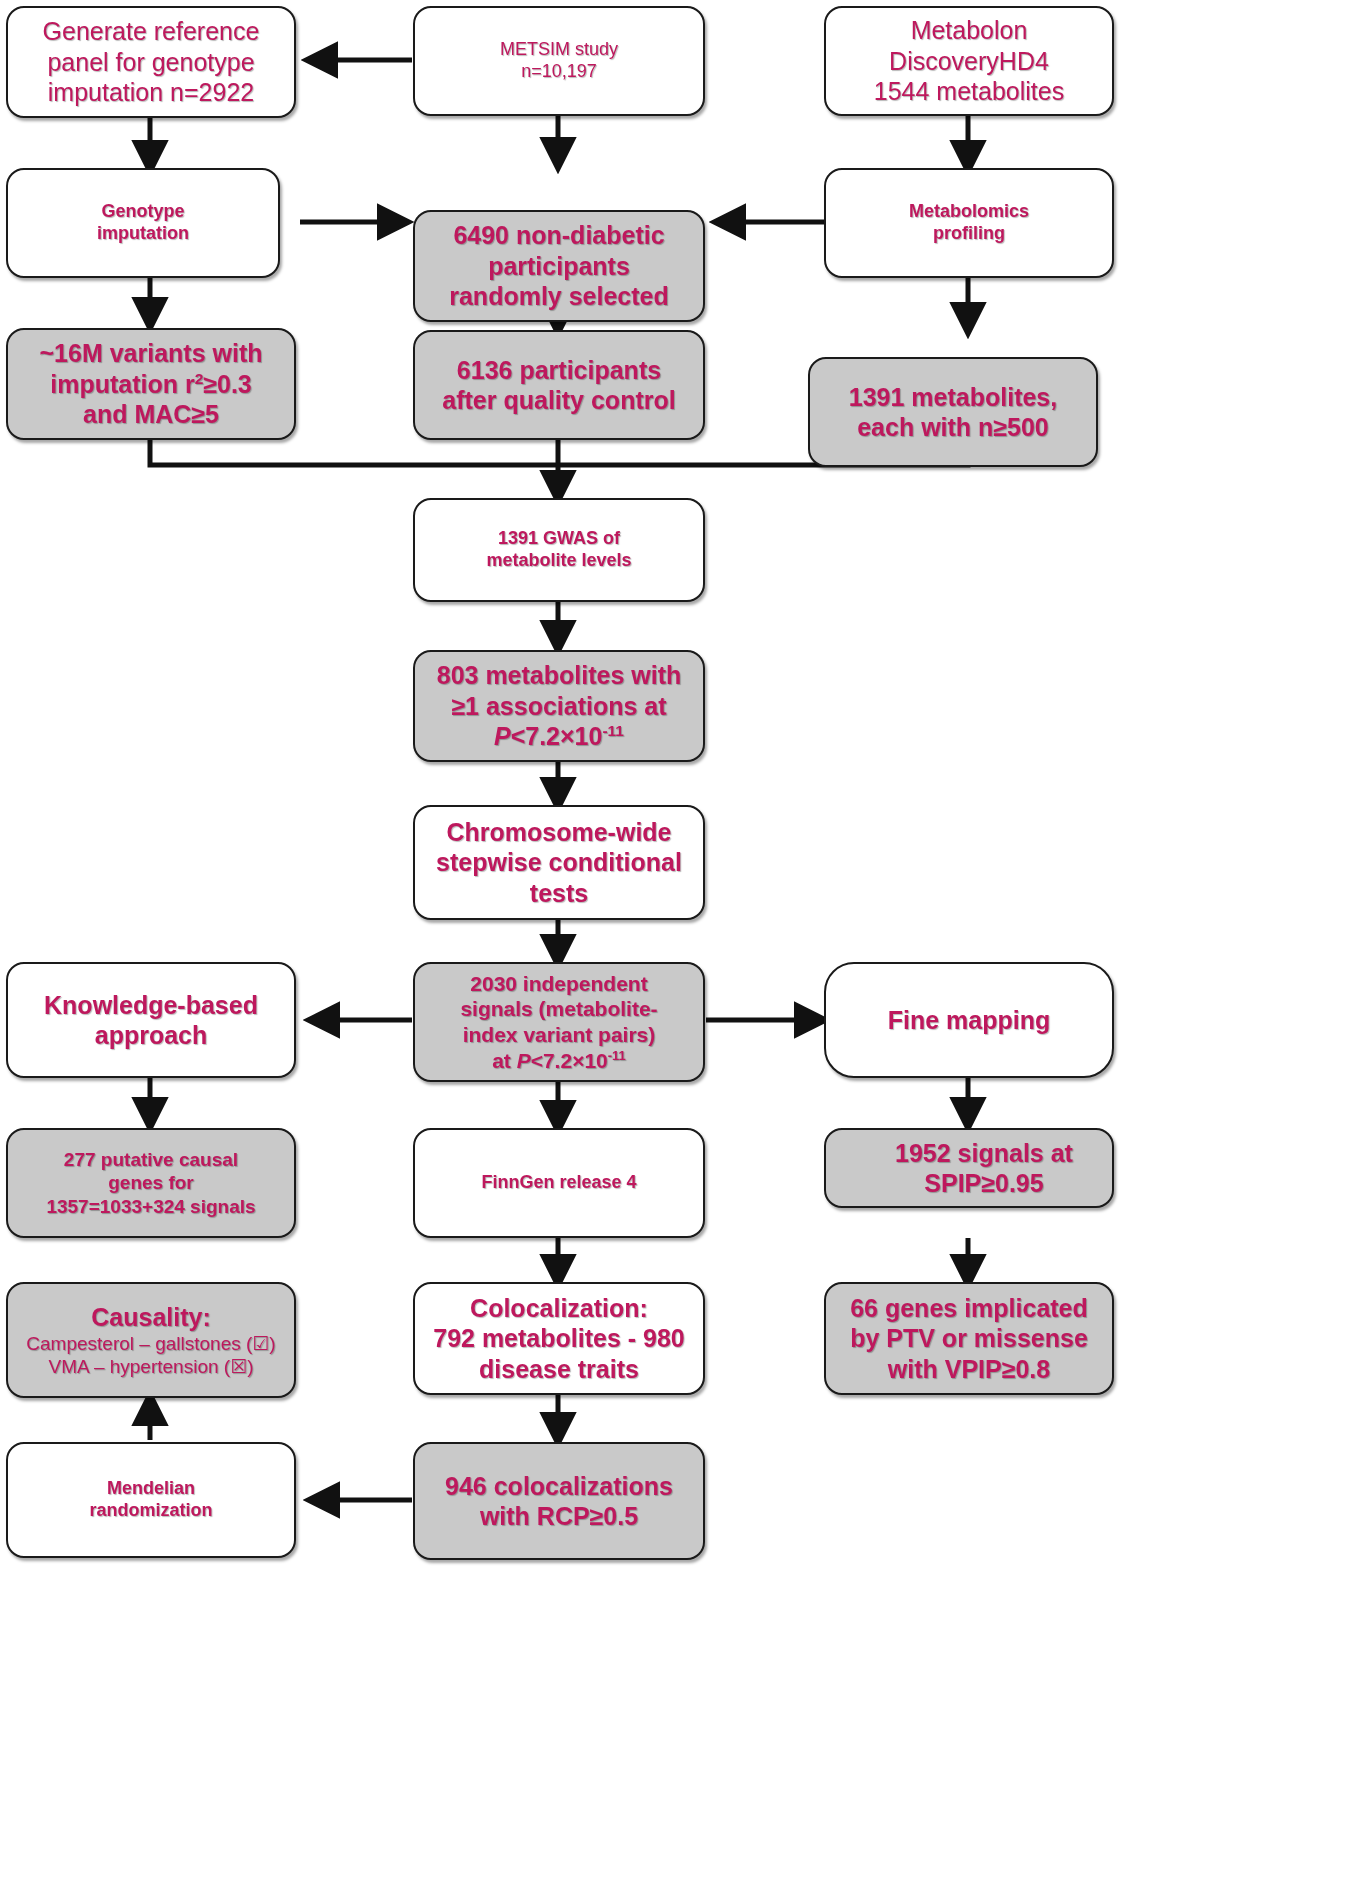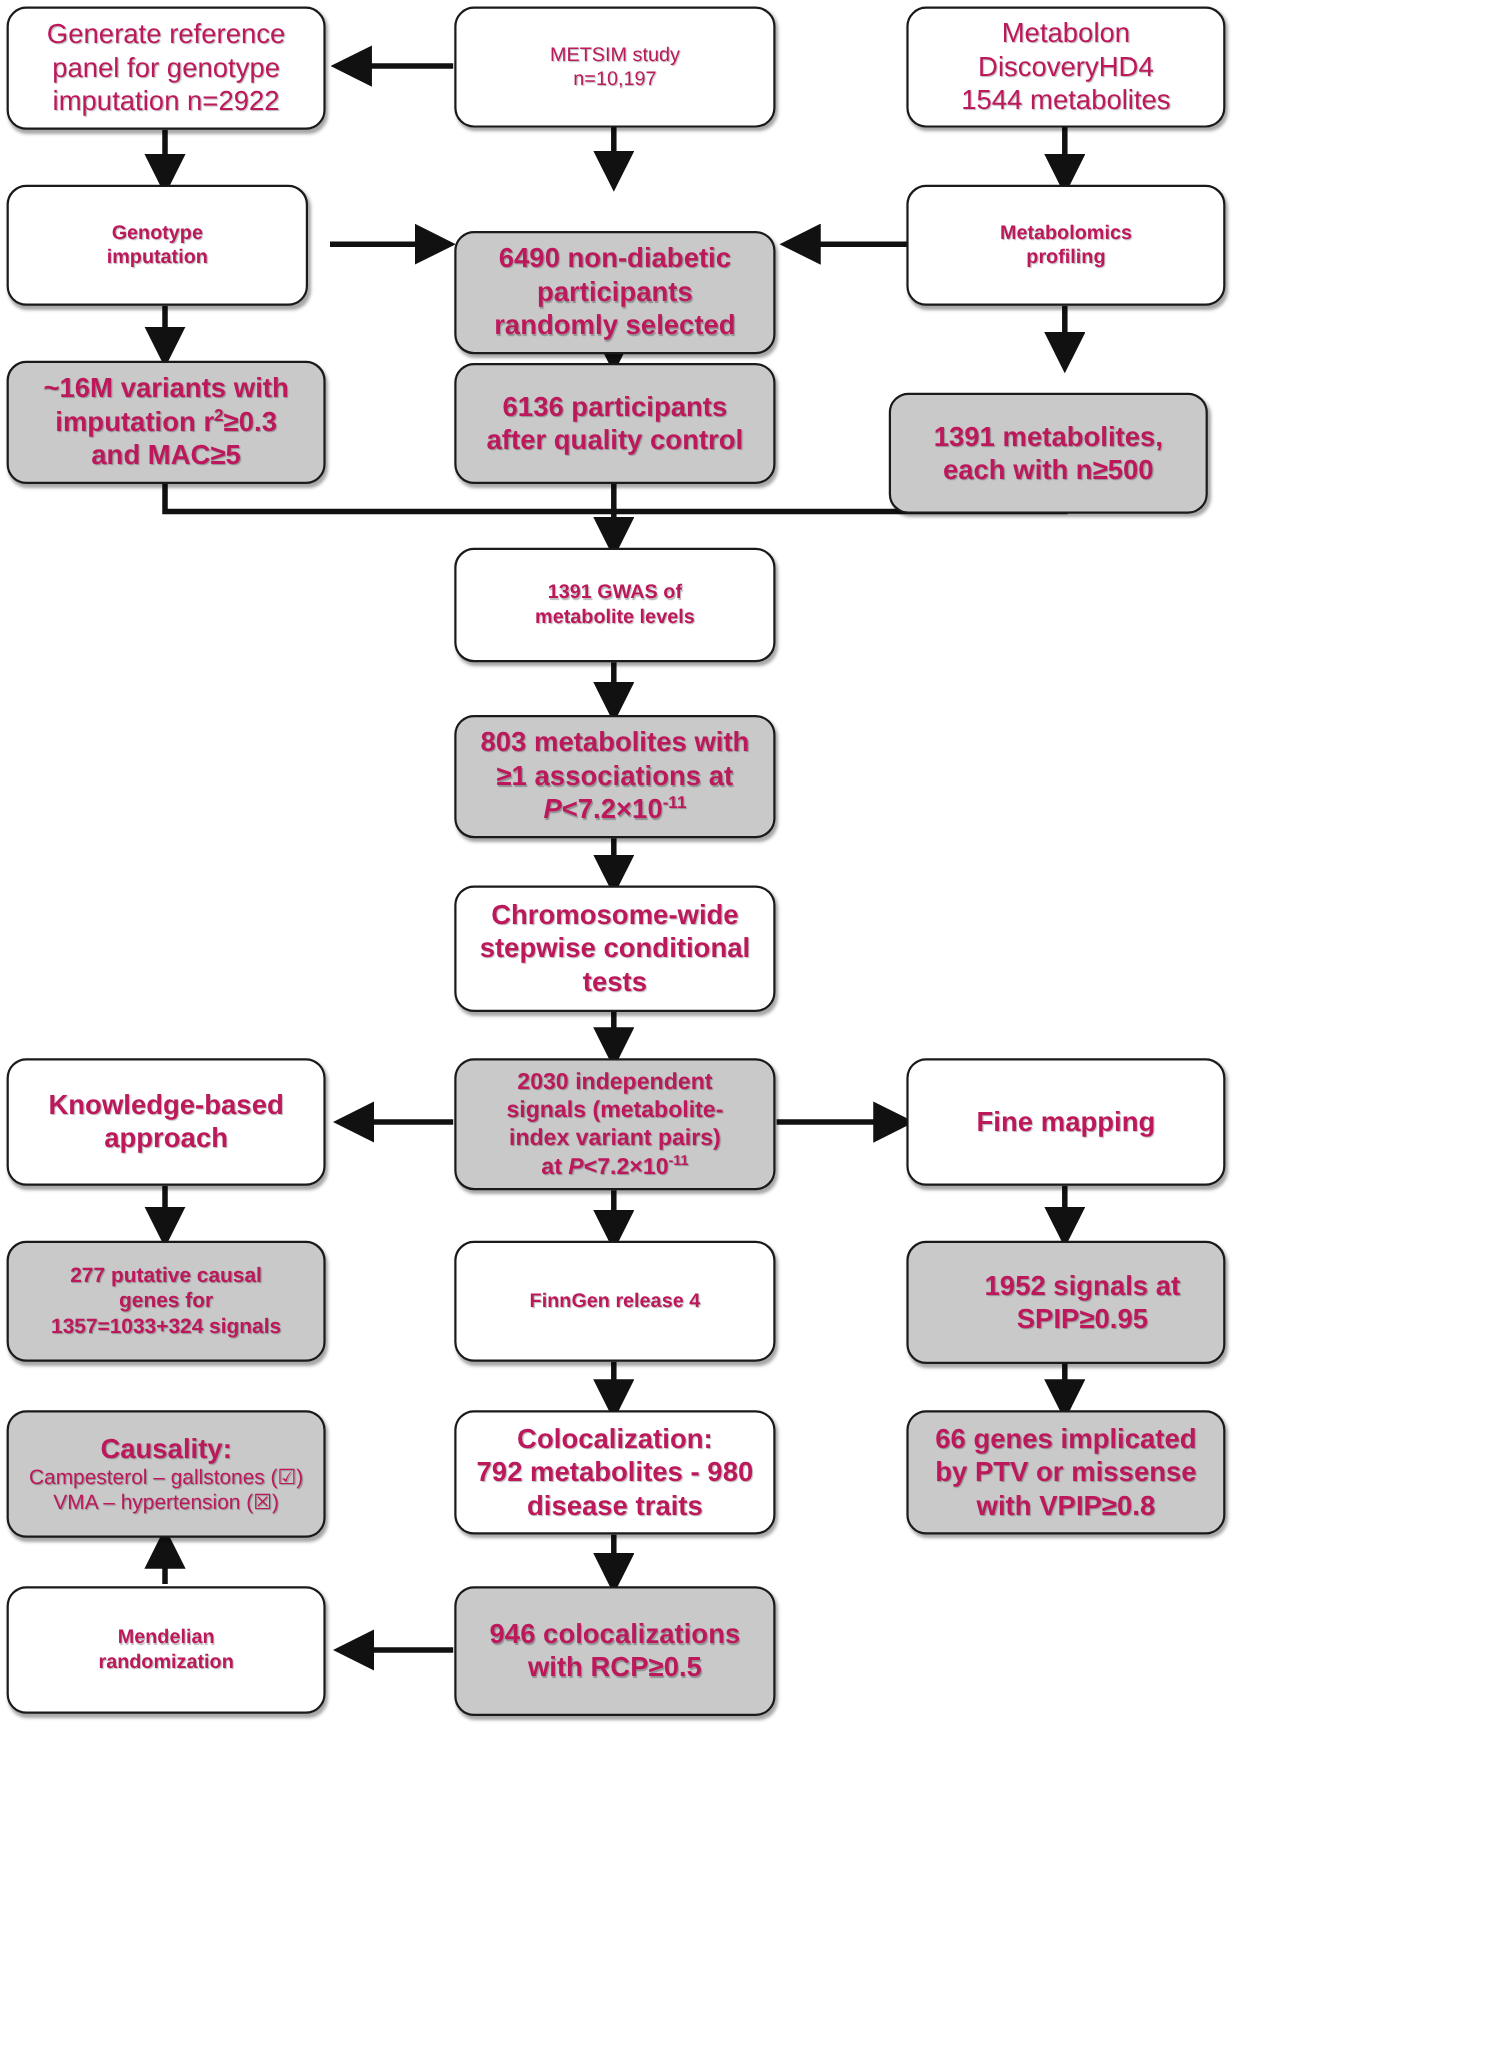--- a/index.html
+++ b/index.html
@@ -220,41 +220,41 @@
 
   <div class="node shaded" style="left:413px; top:962px; width:292px; height:120px;">
     <span class="txt fs-sm bold">
       <span>2030 independent</span><br>
       <span>signals (metabolite-</span><br>
       <span>index variant pairs)</span><br>
       <span class="nowrap"><span>at </span><span class="ital">P</span><span>&lt;7.2×10</span><sup>-11</sup></span>
     </span>
   </div>
 
-  <div class="node" style="left:824px; top:962px; width:290px; height:116px;">
+  <div class="node" style="left:824px; top:962px; width:290px; height:116px;border-radius:30px;">
     <span class="txt fs-md bold">
       <span>Fine mapping</span>
     </span>
   </div>
 
   <div class="node shaded" style="left:6px; top:1128px; width:290px; height:110px;">
     <span class="txt fs-xs bold">
       <span>277 putative causal</span><br>
       <span>genes for</span><br>
       <span>1357=1033+324 signals</span>
     </span>
   </div>
 
   <div class="node" style="left:413px; top:1128px; width:292px; height:110px;">
     <span class="txt fs-lg bold">
       <span>FinnGen release 4</span>
     </span>
   </div>
 
-  <div class="node shaded" style="left:824px; top:1128px; width:290px; height:112px;padding-left:38px;">
+  <div class="node shaded" style="left:824px; top:1128px; width:290px; height:80px;padding-left:38px;">
     <span class="txt fs-md bold">
       <span>1952 signals at</span><br>
       <span>SPIP≥0.95</span>
     </span>
   </div>
 
   <div class="node shaded" style="left:6px; top:1282px; width:290px; height:116px;">
     <span class="txt">
       <span class="fs-md bold">Causality:</span><br>
       <span class="fs-xs">Campesterol – gallstones (☑)</span><br>

